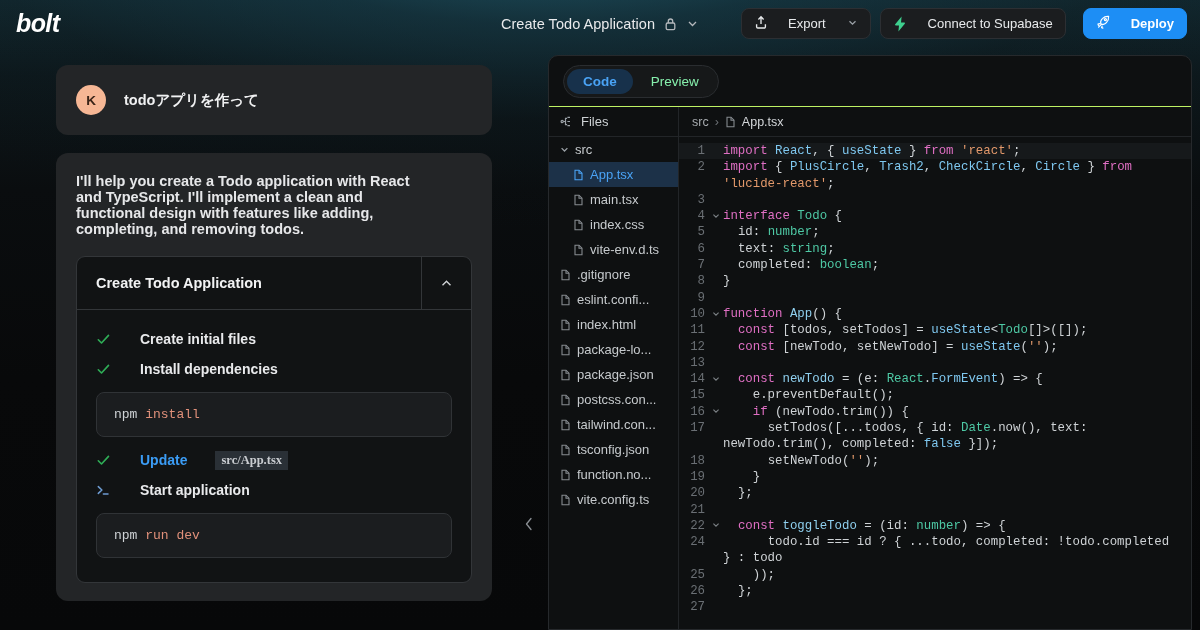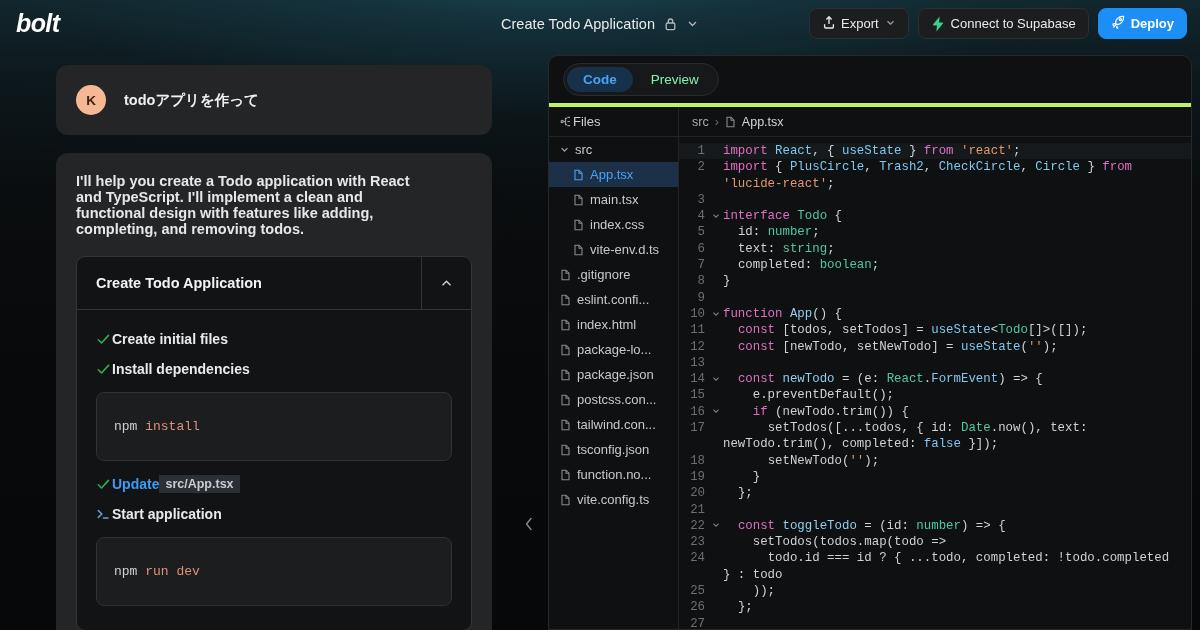--- a/index.html
+++ b/index.html
@@ -55,36 +55,37 @@
   .hc-ico { display: inline-flex; align-items: center; color: #b4b8bc; }
   .header-right {
     margin-left: auto;
     display: flex;
     align-items: center;
     gap: 9px;
   }
   .hbtn {
     display: inline-flex;
     align-items: center;
-    gap: 5px;
+    gap: 20px;
     height: 31px;
     padding: 0 12px;
     border-radius: 8px;
     background: #1b1d1f;
     border: 1px solid #2c2f33;
     color: #e8eaec;
     font-size: 13px;
     white-space: nowrap;
   }
   .hbtn .chev { color: #9aa0a6; margin-left: 1px; }
   .hbtn.deploy {
     background: #1d8ef5;
     border-color: #1d8ef5;
     color: #ffffff;
     font-weight: 600;
+    margin-left: 8px;
   }
   .supa-ico { color: #3ecf8e; display: inline-flex; }
 
   
   #body {
     position: relative;
     display: flex;
     height: 583px;
     padding: 0 0 0 0;
   }
@@ -151,43 +152,43 @@
   .art-toggle {
     width: 50px;
     border-left: 1px solid #333639;
     display: flex; align-items: center; justify-content: center;
     color: #cfd2d5;
   }
   .art-body { padding: 14px 19px 20px 19px; }
   .art-step {
     display: flex;
     align-items: center;
-    gap: 0;
+    gap: 28px;
     height: 30px;
     font-size: 14px;
     font-weight: 600;
     color: #e9eaec;
   }
   .tick { color: #2fae57; display: inline-flex; flex: 0 0 16px; }
   .term-ico { color: #6d9bd1; display: inline-flex; flex: 0 0 16px; }
   .step-blue { color: #3b9cf5; font-weight: 600; }
   .path-chip {
-    font-family: Liberation Sans, sans-serif;
+    font-family: Liberation Serif, serif;
     font-size: 12.5px;
     background: #2a3036;
     color: #c9ccd0;
     padding: 2px 6px;
     border-radius: 0;
   }
   .codebox {
     margin: 10px 0 4px 0;
     background: #1b1d1f;
     border: 1px solid #303336;
     border-radius: 8px;
-    padding: 26px 17px;
+    padding: 14px 17px;
     font-family: "Liberation Mono", monospace;
     font-size: 13px;
   }
   .cb-cmd { color: #cfd3d6; }
   .cb-arg { color: #e0907a; }
   .art-step + .codebox { margin-top: 8px; }
 
   
   #collapse-handle {
     position: absolute;
@@ -209,21 +210,21 @@
     display: flex;
     flex-direction: column;
     overflow: hidden;
   }
   .wb-tabs {
     height: 51px;
     flex: 0 0 51px;
     display: flex;
     align-items: center;
     padding: 0 14px;
-    border-bottom: 4px solid #bef264;
+    border-bottom: 1px solid #bef264;
   }
   .segbar {
     display: inline-flex;
     background: #161819;
     border: 1px solid #2a2d30;
     border-radius: 18px;
     padding: 3px;
     gap: 2px;
   }
   .segbtn {
@@ -243,21 +244,21 @@
   
   .filetree {
     width: 130px;
     flex: 0 0 130px;
     border-right: 1px solid #222528;
     display: flex; flex-direction: column;
     background: #0e1011;
   }
   .ft-head {
     height: 30px;
-    display: flex; align-items: center; gap: 0;
+    display: flex; align-items: center; gap: 8px;
     padding: 0 11px;
     font-size: 13px;
     color: #cdd1d4;
     border-bottom: 1px solid #222528;
   }
   .ft-ico { color: #9aa0a6; display: inline-flex; }
   .ft-list { flex: 1; overflow: hidden; padding-top: 0px; }
   .ft-row {
     display: flex; align-items: center; gap: 6px;
     height: 25px;
@@ -764,25 +765,20 @@
                 <div class="ctext">&nbsp;</div>
               </div>
               <div class="cline">
                 <div class="gut">22</div>
                 <div class="fold"><svg width="8" height="8" viewBox="0 0 8 8" fill="none" stroke="currentColor" stroke-width="1.1" style="vertical-align:middle">
                     <path d="M1.4 2.6L4 5.2l2.6-2.6"></path>
                   </svg></div>
                 <div class="ctext"><span class="t-pl">  </span><span class="t-kw">const</span><span class="t-pl"> </span><span class="t-fn">toggleTodo</span><span class="t-pl"> = (id: </span><span class="t-type">number</span><span class="t-pl">) =&gt; {</span></div>
               </div>
               <div class="cline">
-                <div class="gut">23</div>
-                <div class="fold"></div>
-                <div class="ctext"><span class="t-pl">    setTodos(todos.map(todo =&gt;</span></div>
-              </div>
-              <div class="cline">
                 <div class="gut">24</div>
                 <div class="fold"></div>
                 <div class="ctext"><span class="t-pl">      todo.id === id ? { ...todo, completed: !todo.completed } : todo</span></div>
               </div>
               <div class="cline">
                 <div class="gut">25</div>
                 <div class="fold"></div>
                 <div class="ctext"><span class="t-pl">    ));</span></div>
               </div>
               <div class="cline">

